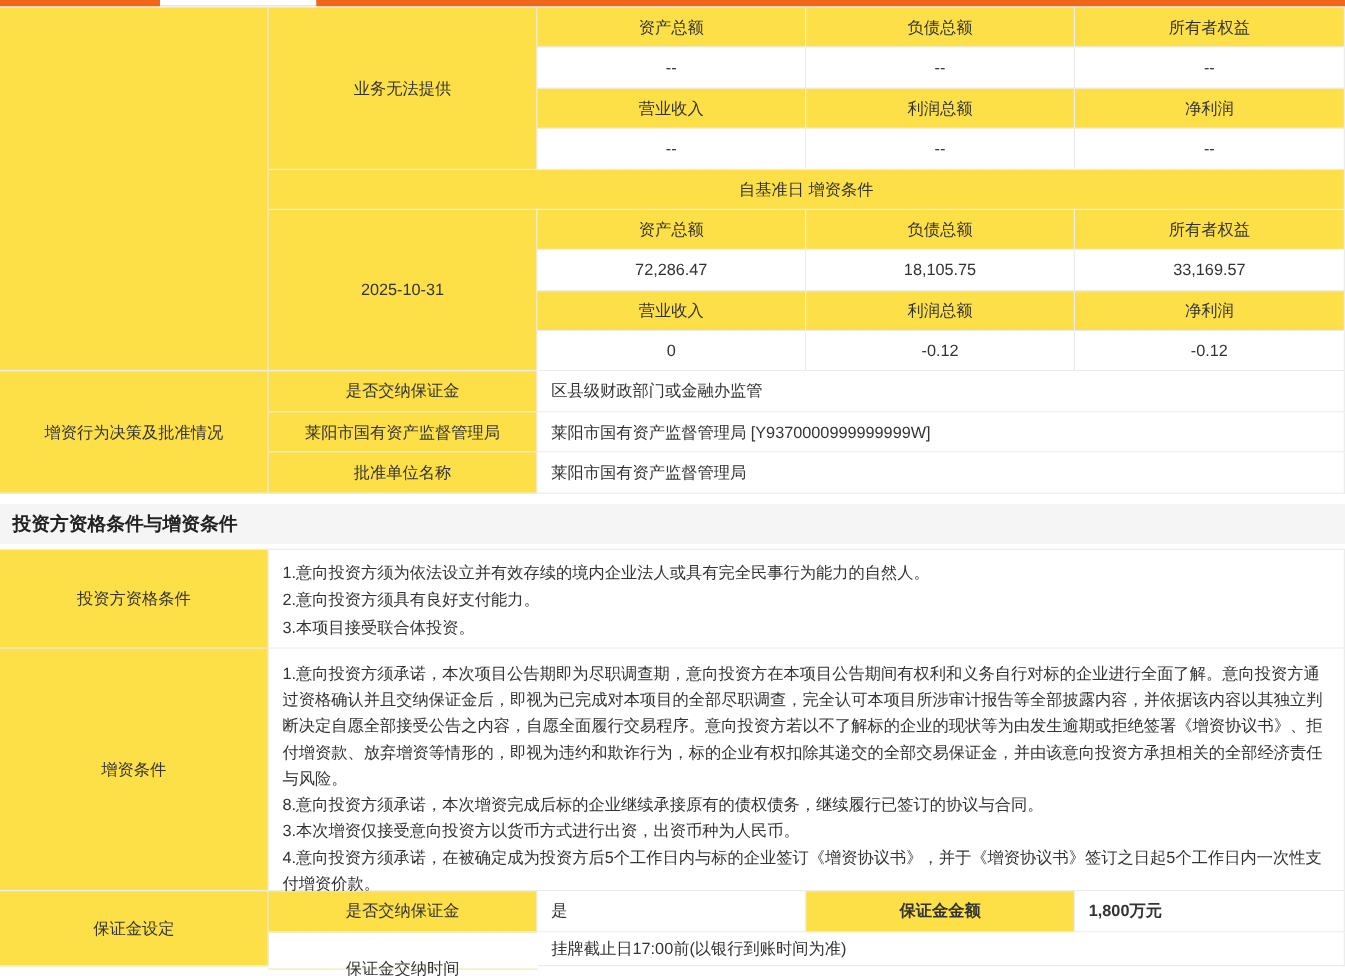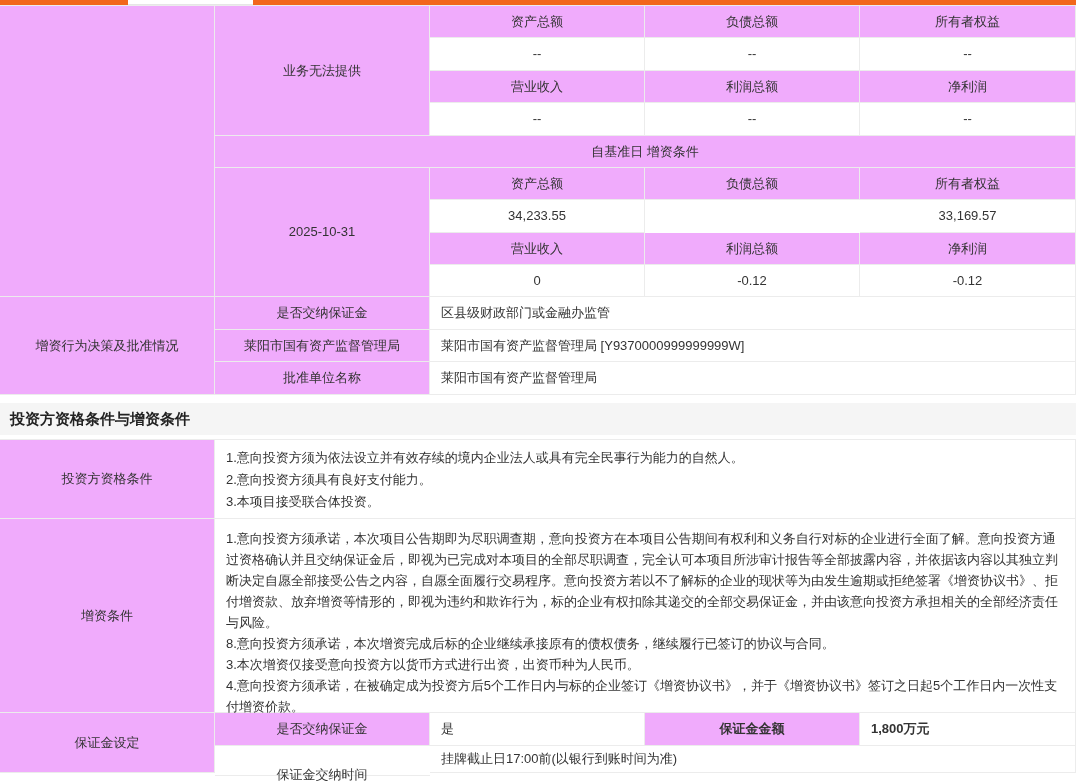--- a/index.html
+++ b/index.html
@@ -10,21 +10,21 @@
   .top-bar{position:relative;height:5px;background:#fff;}
   .top-bar .seg{position:absolute;top:0;height:5px;background:#f2661a;}
   .seg-left{left:0;width:128px;}
   .seg-right{left:253px;right:0;}
   .gap-hairline{position:absolute;left:128px;width:125px;bottom:0;height:1px;background:#e6e6e6;}
 
   .grid{display:grid;border-top:1px solid #ececec;}
   .cell{box-sizing:border-box;border-right:1px solid #ececec;border-bottom:1px solid #ececec;
         background:#fff;display:flex;align-items:center;justify-content:center;
         text-align:center;line-height:18px;}
-  .cell.gray{background:#f0abfc;}
+  .cell.gray{background:#fde047;}
   .cell.leftal{justify-content:flex-start;text-align:left;padding:0 11px;}
   .cell.bold{font-weight:bold;}
 
   .upper{grid-template-columns:215px 215px 215px 215px 216px;
          grid-template-rows:32px 33px 32px 33px 32px 32px 33px 32px 32px 33px 32px 33px;}
 
   .section-bar{height:32px;margin-top:8px;background:#f5f5f5;display:flex;align-items:center;
                padding-left:10px;font-size:15px;font-weight:bold;color:#222;}
 
   .lower{margin-top:4px;grid-template-columns:215px 215px 215px 215px 216px;
@@ -67,21 +67,22 @@
     <div class="cell" style="grid-column:5;grid-row:4;">--</div>
 
     <div class="cell gray" style="grid-column:2/6;grid-row:5;">自基准日 增资条件</div>
 
     <div class="cell gray" style="grid-column:2;grid-row:6/10;">2025-10-31</div>
 
     <div class="cell gray" style="grid-column:3;grid-row:6;">资产总额</div>
     <div class="cell gray" style="grid-column:4;grid-row:6;">负债总额</div>
     <div class="cell gray" style="grid-column:5;grid-row:6;">所有者权益</div>
 
-    <div class="cell" style="grid-column:3;grid-row:7;">34,233.55</div>
+    <div class="cell" style="grid-column:3;grid-row:7;">72,286.47</div>
+    <div class="cell" style="grid-column:4;grid-row:7;">18,105.75</div>
     <div class="cell" style="grid-column:5;grid-row:7;">33,169.57</div>
 
     <div class="cell gray" style="grid-column:3;grid-row:8;">营业收入</div>
     <div class="cell gray" style="grid-column:4;grid-row:8;">利润总额</div>
     <div class="cell gray" style="grid-column:5;grid-row:8;">净利润</div>
 
     <div class="cell" style="grid-column:3;grid-row:9;">0</div>
     <div class="cell" style="grid-column:4;grid-row:9;">-0.12</div>
     <div class="cell" style="grid-column:5;grid-row:9;">-0.12</div>
 

